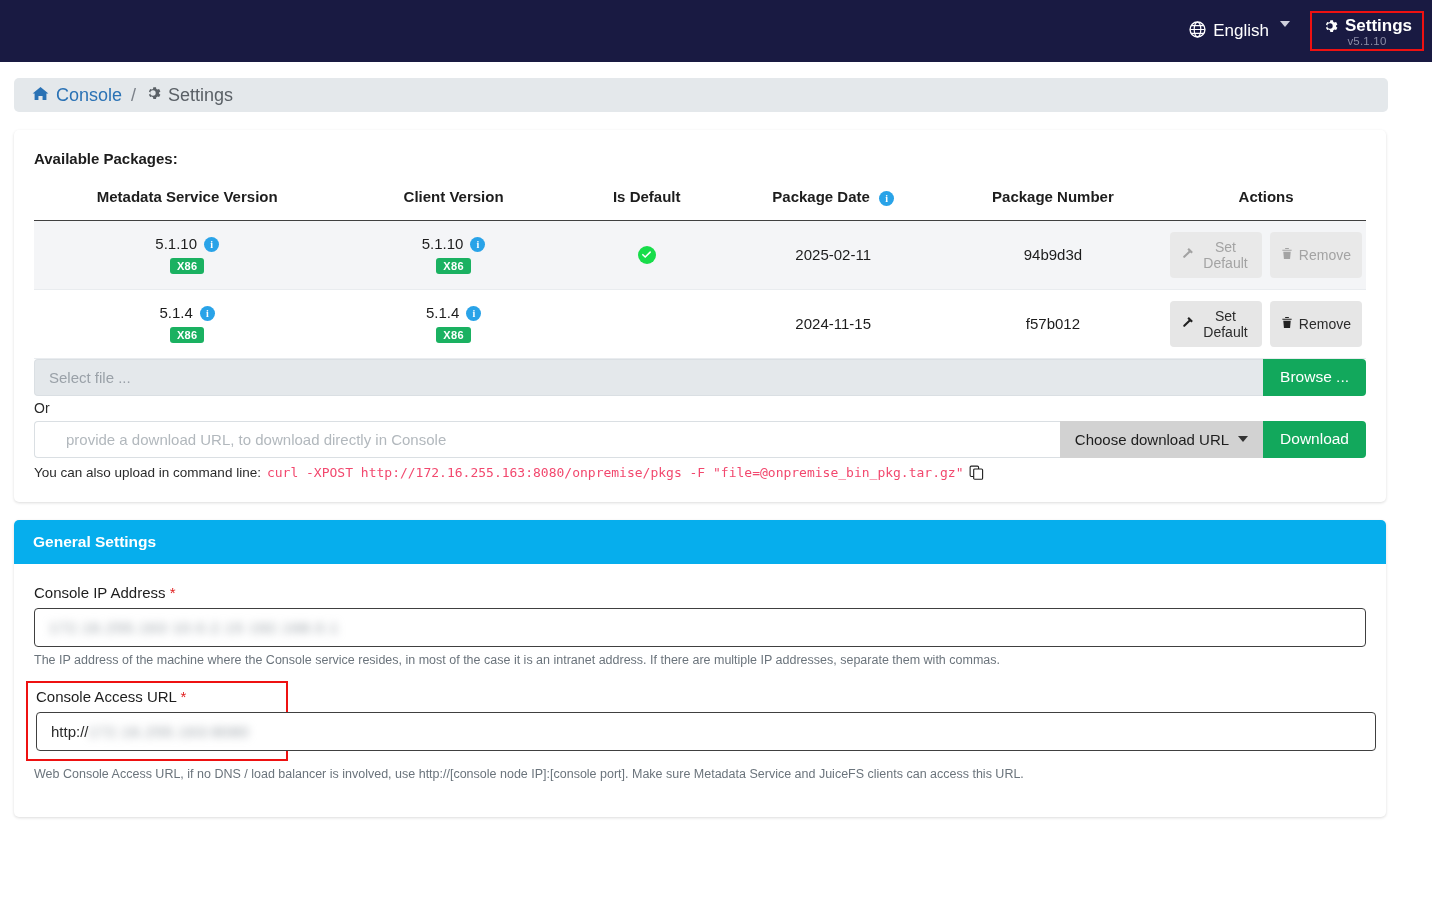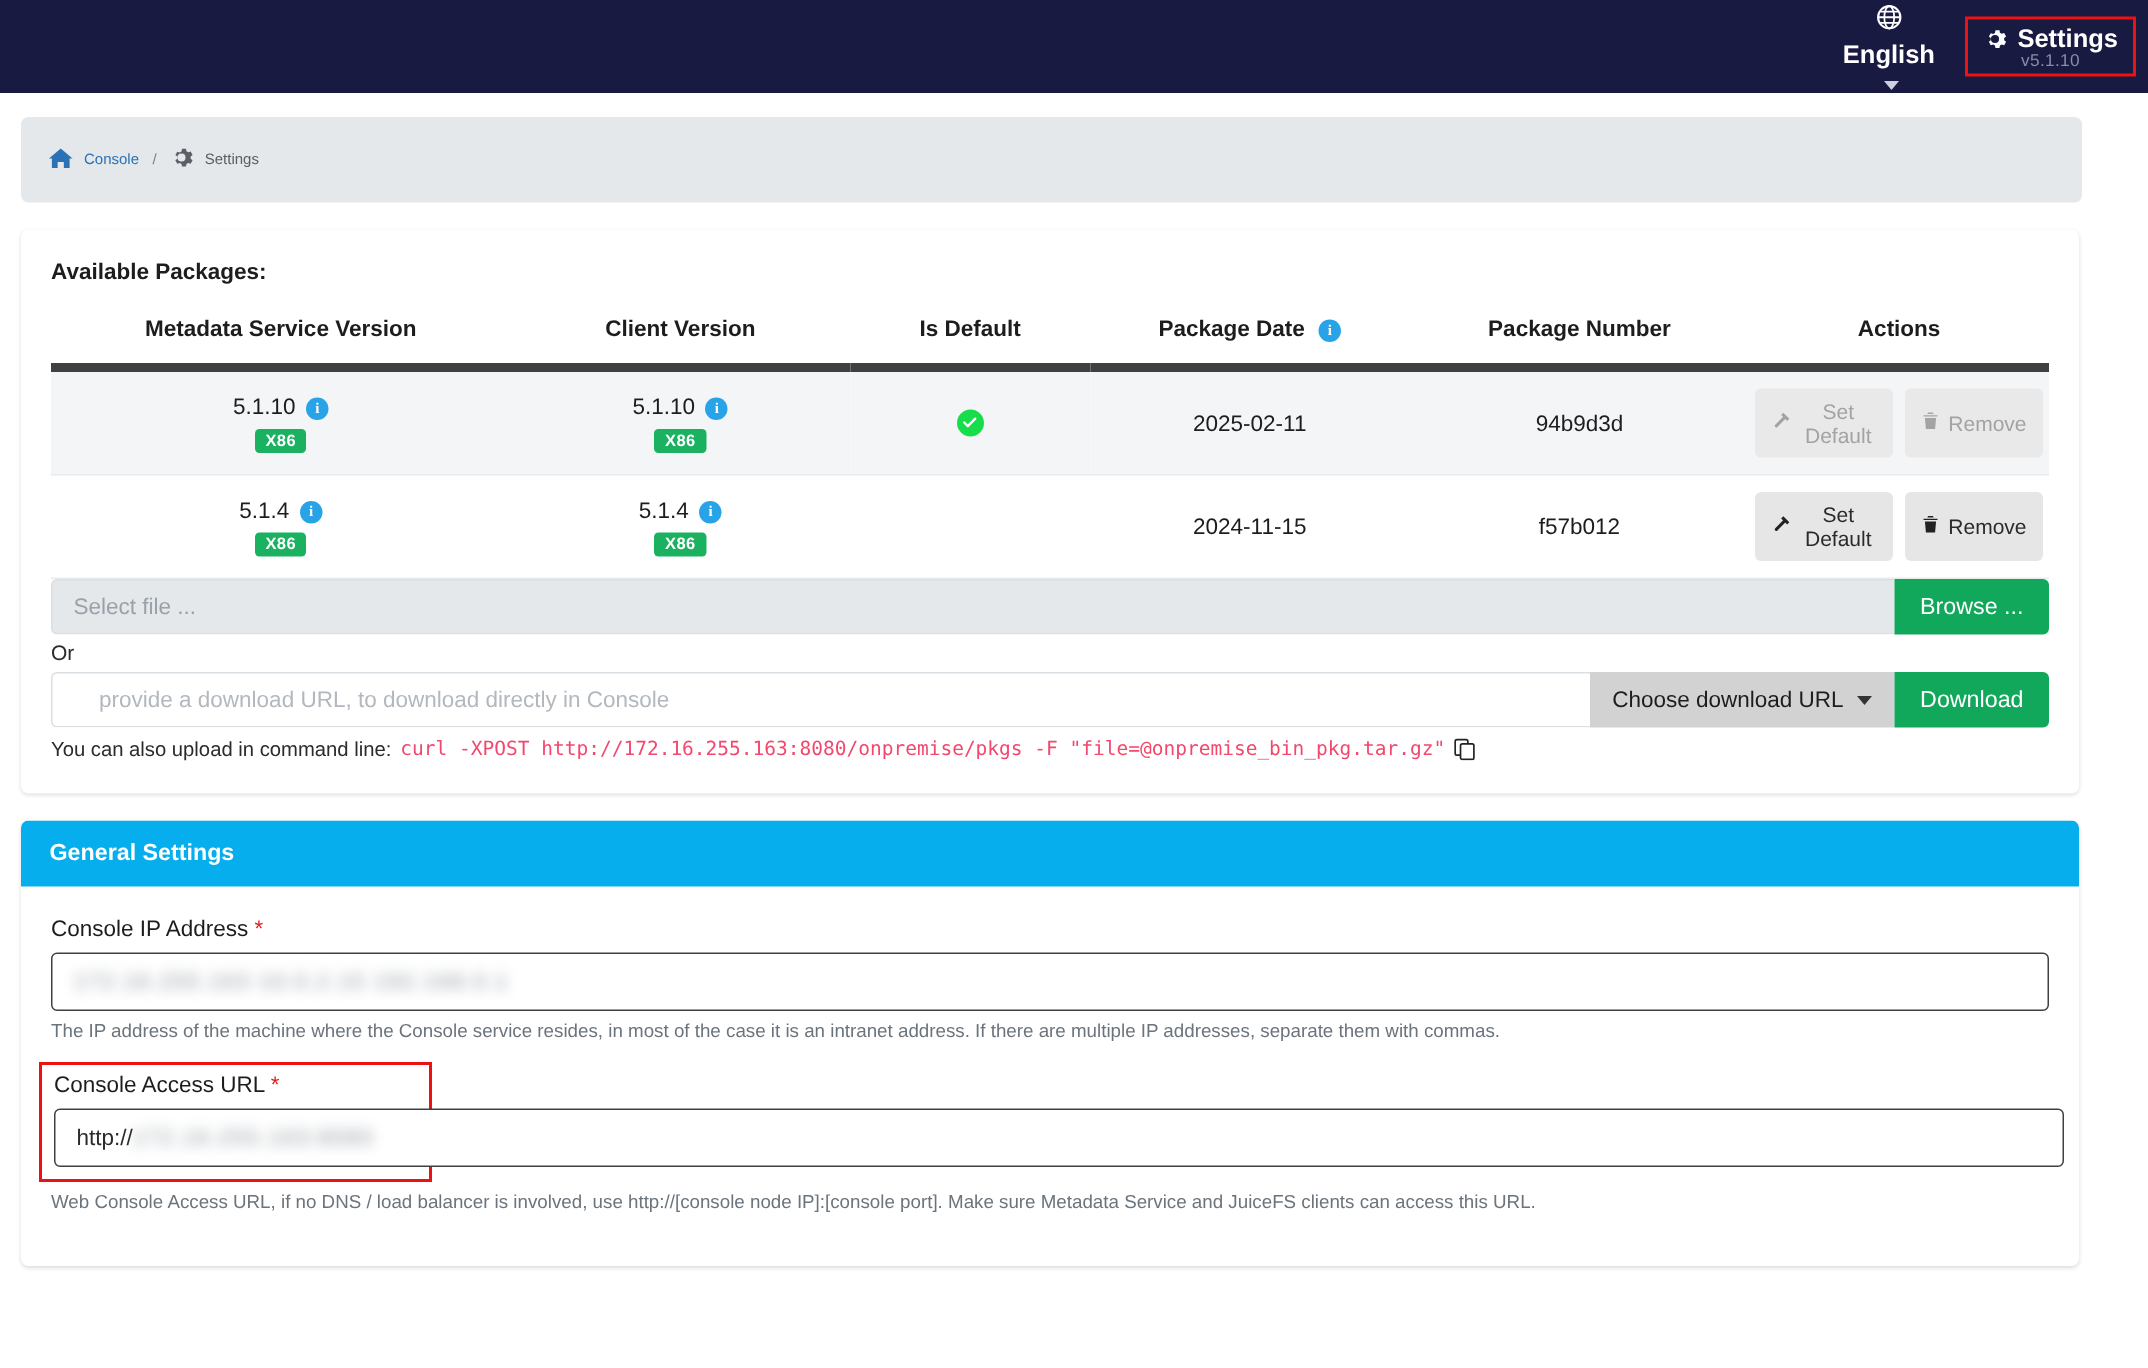--- a/index.html
+++ b/index.html
@@ -16,23 +16,23 @@
   .navbar {
     height: 62px;
     background: #191a42;
     display: flex;
     align-items: center;
     justify-content: flex-end;
     padding-right: 8px;
     position: relative;
   }
   .nav-lang {
-    display: flex; align-items: center; gap: 7px;
-    color: #ffffff; font-size: 17px; font-weight: 700;
-    padding: 4px 10px; cursor: pointer; flex-direction: column;
+    display: flex; align-items: flex-start; gap: 7px;
+    color: #ffffff; font-size: 17px; font-weight: 400;
+    padding: 4px 10px; cursor: pointer;
   }
   .nav-caret {
     width: 0; height: 0;
     border-left: 5px solid transparent;
     border-right: 5px solid transparent;
     border-top: 6px solid #cfd0dd;
     margin-left: 4px;
   }
   .nav-settings {
     display: flex; flex-direction: column; align-items: center;
@@ -43,24 +43,24 @@
   }
   .nav-settings-row { display: flex; align-items: center; gap: 7px; color: #ffffff; font-size: 17px; font-weight: 700; }
   .nav-version { color: #8a8ba5; font-size: 11.5px; margin-top: -1px; letter-spacing: .2px; }
   .globe-icon, .gear-icon { display: inline-flex; }
 
   
   .breadcrumb {
     margin: 16px 44px 0 14px;
     background: #e4e8eb;
     border-radius: 5px;
-    height: 57px;
+    height: 34px;
     display: flex; align-items: center;
     padding: 0 18px;
-    font-size: 10px;
+    font-size: 18px;
   }
   .crumb-link { color: #2a72b5; display: inline-flex; align-items: center; gap: 7px; cursor: pointer; }
   .crumb-sep { color: #7b8189; margin: 0 9px; }
   .crumb-cur { color: #5a6066; display: inline-flex; align-items: center; gap: 7px; }
 
   
   .card {
     margin: 18px 46px 0 14px;
     background: #ffffff;
     border-radius: 5px;
@@ -77,21 +77,21 @@
   }
   .card-body { padding: 20px 20px 22px 20px; }
 
   .section-label { font-size: 15px; font-weight: 700; color: #1d1d1d; margin-bottom: 9px; }
 
   
   table.pkg { width: 100%; border-collapse: collapse; }
   table.pkg th {
     font-size: 15px; font-weight: 700; color: #1d1d1d;
     padding: 12px 4px 14px 4px; text-align: center;
-    border-bottom: 6px solid #404040;
+    border-bottom: 1px solid #404040;
   }
   table.pkg td {
     padding: 11px 4px; text-align: center;
     font-size: 15px; color: #1d1d1d;
     border-bottom: 1px solid #e9ecef;
     vertical-align: middle;
   }
   tr.row-alt td { background: #f4f5f7; }
   .ver-line { display: flex; align-items: flex-end; justify-content: center; gap: 7px; }
   .badge-arch {

